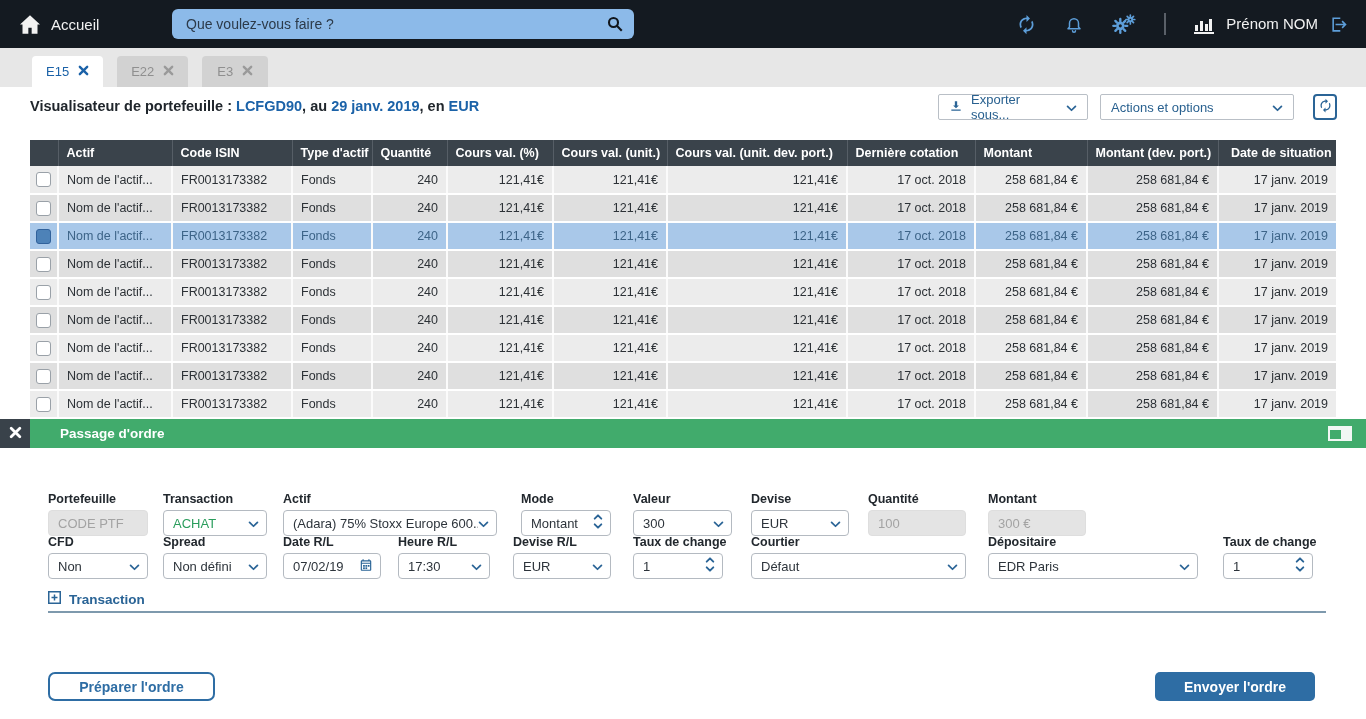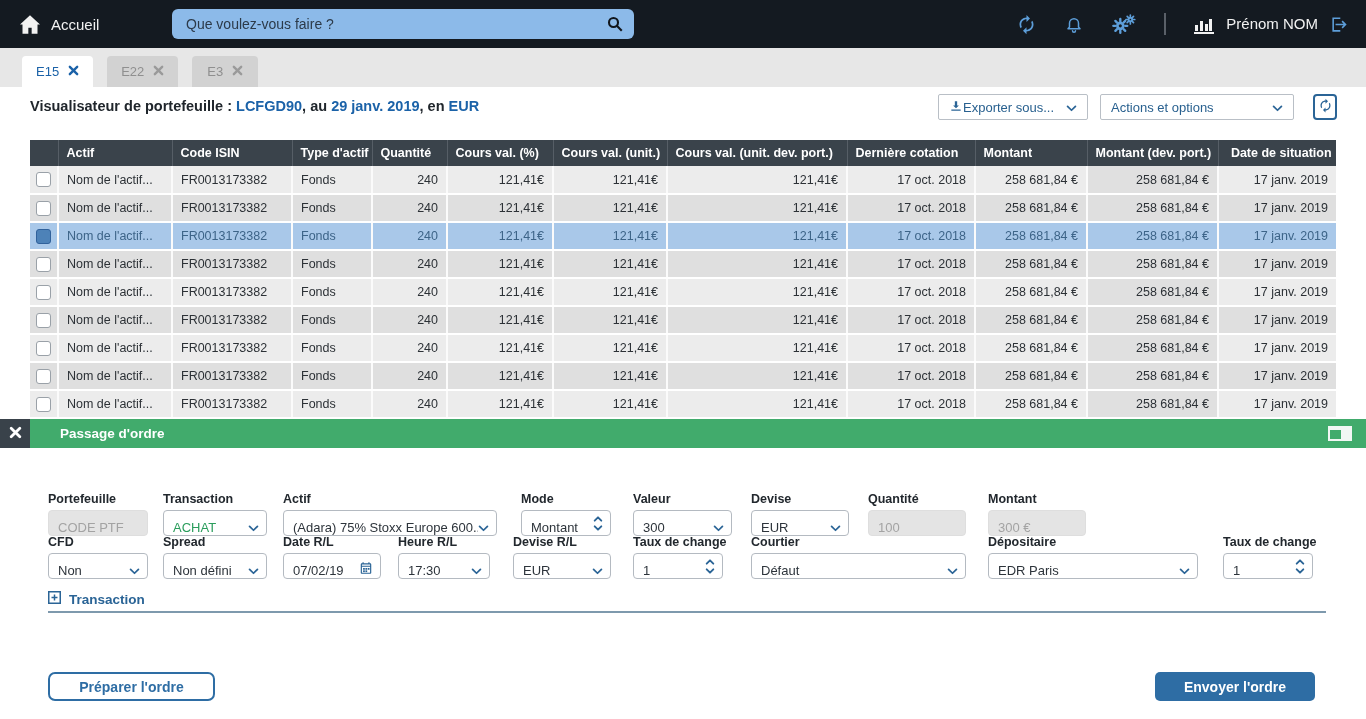--- a/index.html
+++ b/index.html
@@ -19,34 +19,34 @@
   .nav-search .mag { position:absolute; right:10px; top:6px; }
   .nav-right { position:absolute; right:0; top:0; height:48px; display:flex;
     align-items:center; gap:28px; padding-right:16px; }
   .nav-right .grp { display:flex; align-items:flex-start; gap:11px; }
   .nav-divider { width:2px; height:22px; background:#5a6068; }
   .nav-user { color:#f2f2f2; font-size:15px; }
   .nav-icon { display:flex; align-items:center; cursor:pointer; }
 
   
   .tabbar { position:absolute; top:48px; left:0; width:1366px; height:39px;
-    background:#e7e7e7; display:flex; align-items:flex-end; padding-left:22px; gap:14px; }
+    background:#e7e7e7; display:flex; align-items:flex-end; padding-left:32px; gap:14px; }
   .tab { height:31px; border-radius:4px 4px 0 0; display:flex; align-items:center;
     justify-content:center; gap:9px; font-size:13px; padding:0 14px; min-width:66px; cursor:pointer; }
   .tab.active { background:#fff; color:#1b62a8; }
   .tab.inactive { background:#d2d2d2; color:#8f8f8f; }
 
   
   .toolbar { position:absolute; top:87px; left:0; width:1100px; height:53px; background:#fff; }
   .page-title { position:absolute; left:30px; top:11px; font-size:14.5px;
     font-weight:700; color:#20262c; }
   .page-title .lnk { color:#1b62a8; }
   .tbtn { position:absolute; top:7px; height:26px; background:#fff;
     border:1px solid #b9bfc6; border-radius:2px; display:flex; align-items:center;
-    font-size:13px; color:#28608f; padding:0 10px; gap:0; cursor:pointer; }
+    font-size:13px; color:#28608f; padding:0 10px; gap:8px; cursor:pointer; }
   .tbtn .chev { margin-left:auto; }
   .btn-export { left:938px; width:150px; }
   .btn-actions { left:1100px; width:194px; }
   .btn-refresh { position:absolute; left:1313px; top:7px; width:24px; height:26px;
     border:2px solid #2a6496; border-radius:4px; background:#fff; display:flex;
     align-items:center; justify-content:center; cursor:pointer; }
 
   
   .table-wrap { position:absolute; top:140px; left:30px; width:1306px; height:279px; overflow:hidden; }
   table { border-collapse:collapse; table-layout:fixed; width:1306px; }
@@ -76,21 +76,21 @@
   .gb-dock { width:24px; height:15px; border:2px solid #f2f7f4; position:relative;
     margin-left:auto; margin-right:14px; cursor:pointer; }
   .gb-dock::before { content:''; position:absolute; top:0; left:0; right:0; height:2px; background:#f2f7f4; }
   .gb-dock::after { content:''; position:absolute; top:0; right:0; bottom:0; width:9px; background:#f2f7f4; }
 
   
   .formarea { position:absolute; top:448px; left:0; width:1366px; height:271px; background:#fff; }
   .fld { position:absolute; }
   .flabel { font-size:12.5px; font-weight:700; color:#22282e; white-space:nowrap; margin-bottom:4px; }
   .inp { height:26px; border:1px solid #b4bac1; border-radius:4px; background:#fff;
-    display:flex; align-items:flex-end; padding:0 7px 0 9px; font-size:13px; color:#2d343b; }
+    display:flex; align-items:center; padding:0 7px 0 9px; font-size:13px; color:#2d343b; }
   .inp .val { flex:1; white-space:nowrap; overflow:hidden; }
   .inp.disabled { background:#e4e4e4; border-color:#dedede; color:#a3a3a3; }
   .inp.select, .inp.spinner, .inp.date { cursor:pointer; }
   .val.green { color:#2a9d5c; }
   .r1 { top:44px; } .r1 .inp { margin-top:0; }
   .r2 { top:87px; }
   .section { position:absolute; left:48px; width:1278px; }
   .section-head { display:flex; align-items:center; gap:8px; height:16px;
     color:#2a6496; font-size:13.5px; font-weight:700; cursor:pointer; }
   .section-line { margin-top:4px; border-top:2px solid #7e99ad; }

